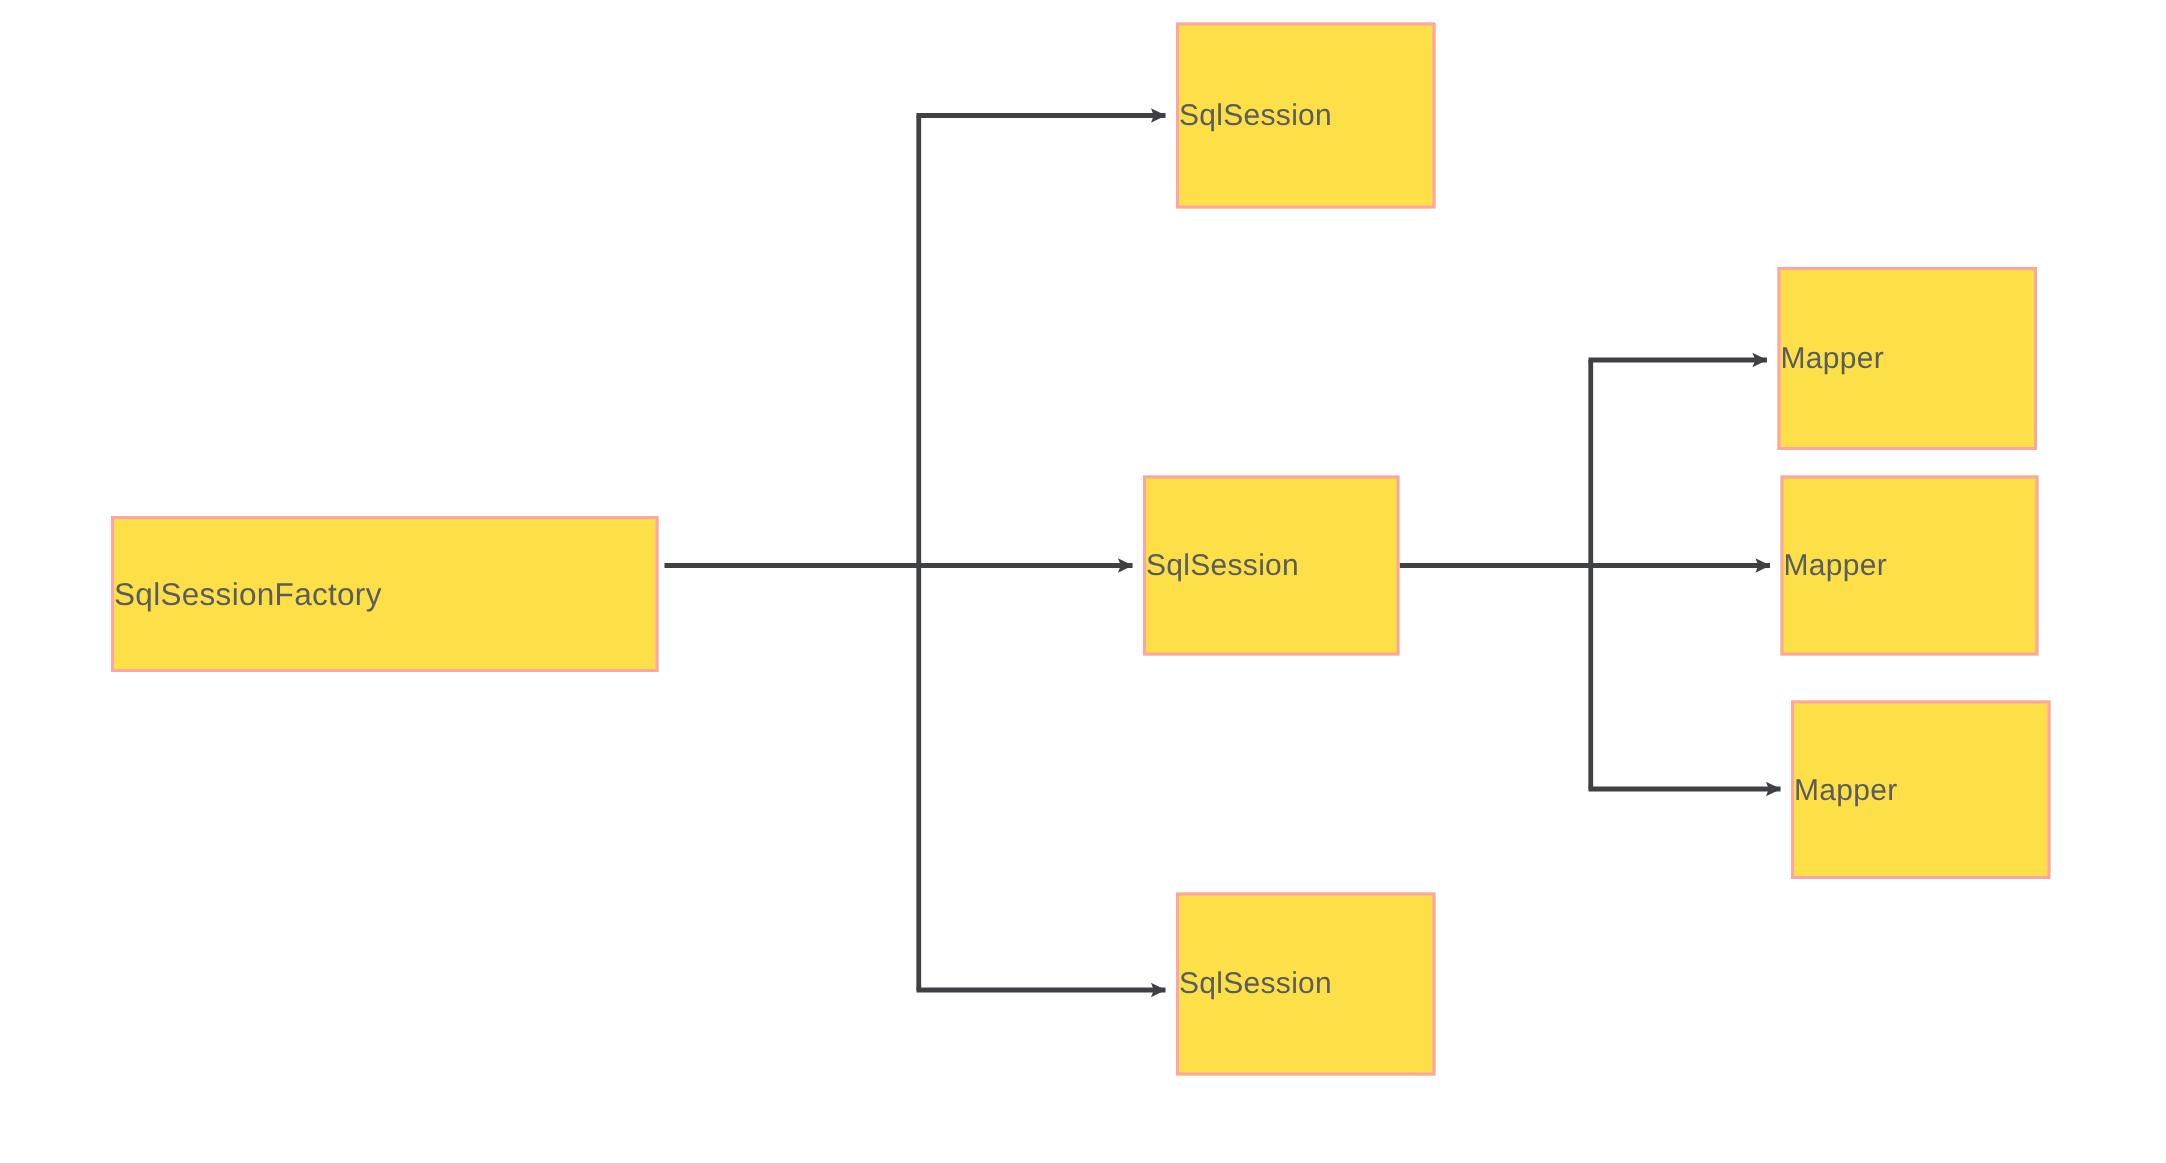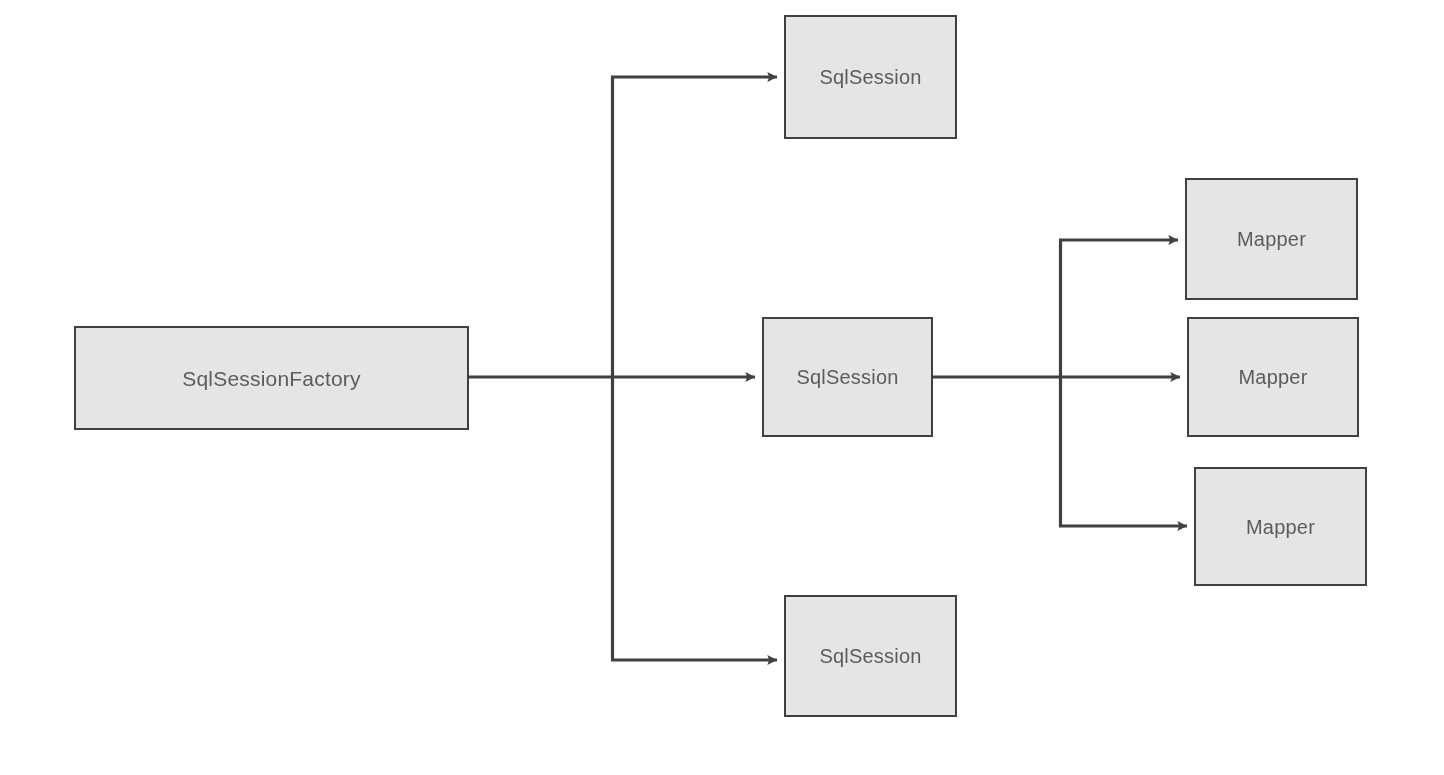--- a/index.html
+++ b/index.html
@@ -22,25 +22,25 @@
     position: absolute;
     left: 0;
     top: 0;
     width: 1444px;
     height: 775px;
     pointer-events: none;
   }
   .node {
     position: absolute;
     box-sizing: border-box;
-    background: #e5e5e5;
-    border: 2px solid #404040;
+    background: #fde047;
+    border: 2px solid #fca5a5;
     display: flex;
     align-items: center;
-    justify-content: center;
+    justify-content: flex-start;
     z-index: 2;
   }
   .node-label {
     color: #5b5c5e;
     font-family: "Liberation Sans", sans-serif;
     font-size: 20px;
     font-weight: 400;
     letter-spacing: 0.2px;
     line-height: 1;
     white-space: nowrap;
@@ -75,21 +75,21 @@
 
     <path d="M 1060.5,240 L 1060.5,526" fill="none" stroke="#3f4043" stroke-width="3.2"></path>
 
     <path d="M 1059,240 L 1178,240" fill="none" stroke="#3f4043" stroke-width="3.2" marker-end="url(#arrowhead)"></path>
 
     <path d="M 1060,377 L 1180,377" fill="none" stroke="#3f4043" stroke-width="3.2" marker-end="url(#arrowhead)"></path>
 
     <path d="M 1059,526 L 1187,526" fill="none" stroke="#3f4043" stroke-width="3.2" marker-end="url(#arrowhead)"></path>
   </svg>
 
-  <div class="node" id="node-sql-session-factory" style="left:74px; top:326px; width:395px; height:104px;">
+  <div class="node" id="node-sql-session-factory" style="left:74px; top:344px; width:365px; height:104px;">
     <span class="node-label lg">SqlSessionFactory</span>
   </div>
 
   <div class="node" id="node-sql-session-top" style="left:784px; top:15px; width:173px; height:124px;">
     <span class="node-label">SqlSession</span>
   </div>
 
   <div class="node" id="node-sql-session-middle" style="left:762px; top:317px; width:171px; height:120px;">
     <span class="node-label">SqlSession</span>
   </div>

